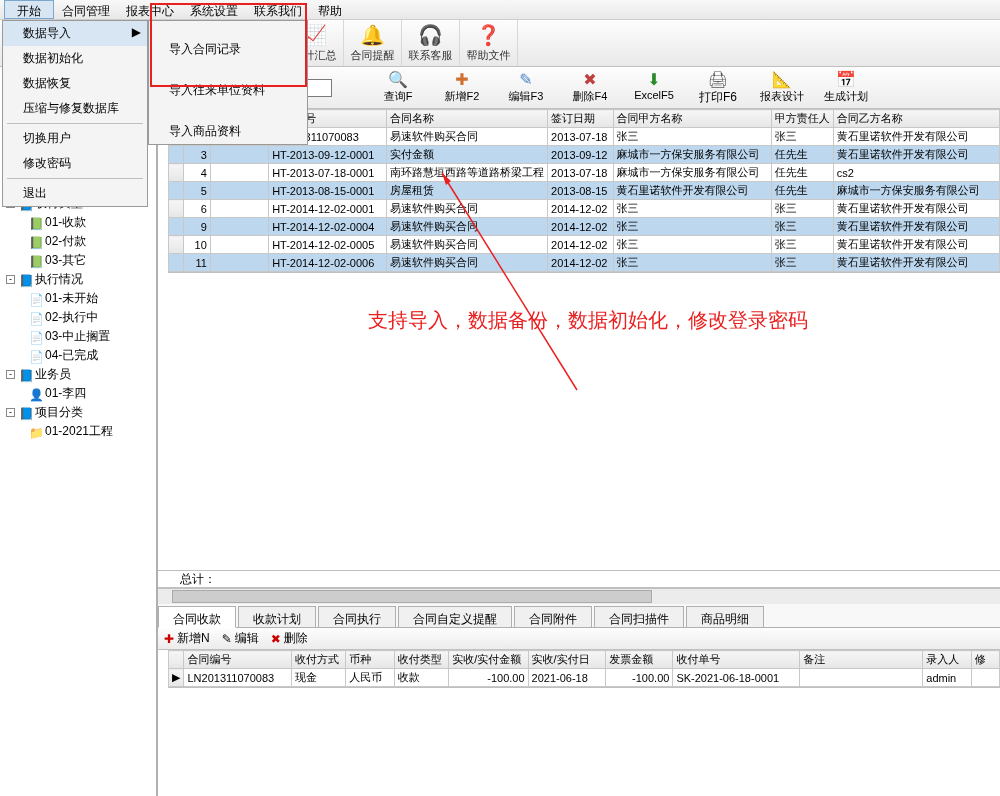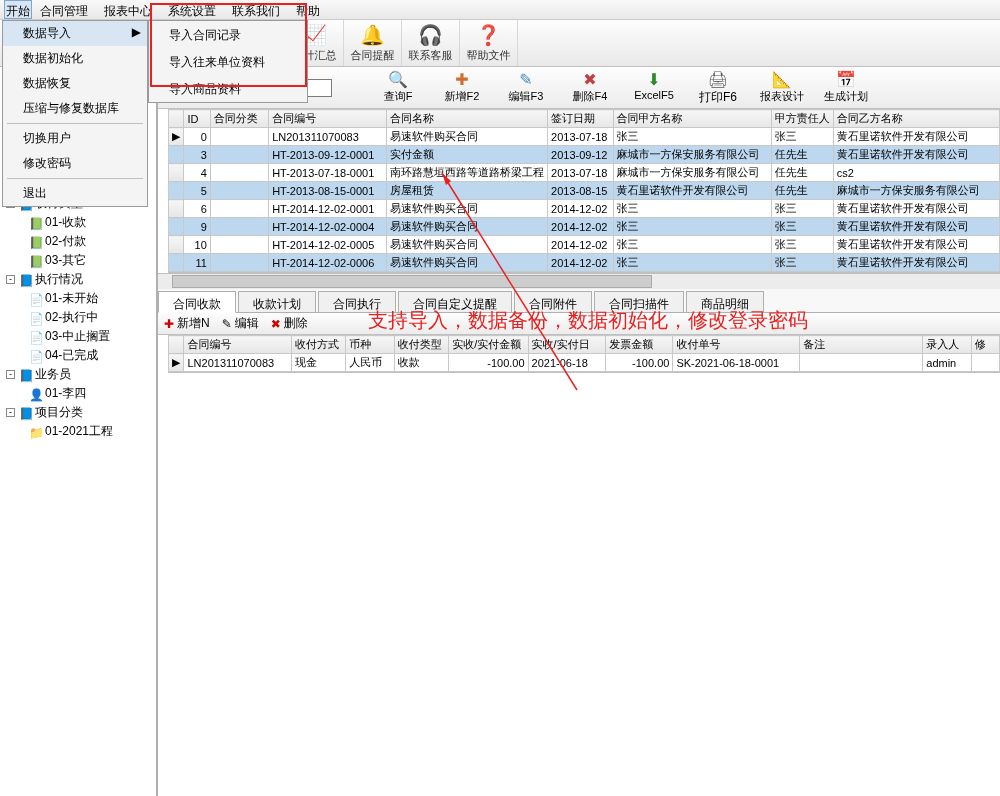--- a/index.html
+++ b/index.html
@@ -1,29 +1,29 @@
 <!DOCTYPE html>
 <html><head>
 <meta charset="utf-8">
 <style>
 * { margin: 0; padding: 0; box-sizing: border-box; font-family: "SimSun", "宋体", sans-serif; font-size: 12px; }
 body { background: #fff; width: 1000px; height: 796px; overflow: hidden; position: relative; }
 
 .menubar { background: linear-gradient(#f8f8f8,#e8e8e8); border-bottom: 1px solid #ccc; height: 20px; display: flex; padding-left: 4px; }
 .menubar span { padding: 3px 8px; cursor: default; }
-.menubar span.active { background: #d8e6f4; border: 1px solid #7ba7ce; padding: 2px 1px; }
+.menubar span.active { background: #d8e6f4; border: 1px solid #7ba7ce; padding: 2px 12px; }
 
 .dropdown1 { position: absolute; left: 2px; top: 20px; width: 146px; background: #f4f4f4; border: 1px solid #9a9a9a; z-index: 30; }
 .dropdown1 .mi { padding: 4px 8px 4px 20px; position: relative; }
 .dropdown1 .mi.active { background: #d8e6f4; }
 .dropdown1 .mi .arrow { position: absolute; right: 6px; top: 4px; }
 .dropdown1 .sep { height: 1px; background: #c0c0c0; margin: 2px 4px; }
 
 .dropdown2 { position: absolute; left: 148px; top: 20px; width: 160px; background: #f4f4f4; border: 1px solid #9a9a9a; z-index: 31; }
-.dropdown2 .mi { padding: 6px 8px 4px 20px; }
+.dropdown2 .mi { padding: 20px 8px 4px 20px; }
 
 .redbox { position: absolute; left: 150px; top: 3px; width: 157px; height: 84px; border: 2px solid #e92020; z-index: 35; pointer-events: none; }
 
 .toolbar { height: 47px; background: linear-gradient(#fdfdfd,#e9e9e9); border-bottom: 1px solid #c0c0c0; display: flex; padding-left: 170px; }
 .tbtn { width: 58px; text-align: center; padding-top: 2px; border-right: 1px solid #d8d8d8; }
 .tbtn .ic { height: 26px; display: flex; align-items: center; justify-content: center; }
 .tbtn .lbl { font-size: 11px; color: #333; }
 
 .container { display: flex; height: 729px; }
 .sidebar { width: 158px; border-right: 2px solid #b0b0b0; background: #fff; overflow: hidden; }
@@ -344,20 +344,21 @@
           </tbody>
         </table>
     </div>
 
     <div class="annot">支持导入，数据备份，数据初始化，修改登录密码</div>
     <svg class="arrow-svg" width="180" height="230">
       <line x1="25" y1="5" x2="160" y2="222" stroke="#e92020" stroke-width="1.5"></line>
       <polygon points="25,5 34,13 29,17" fill="#e92020"></polygon>
     </svg>
 
+    <div class="totalbar"><span>总计：</span></div>
     <div class="scroll-h">
         <div class="thumb"></div>
       </div>
 
     <div class="tabs" id="tabs">
         <div class="tab active">合同收款</div>
         <div class="tab ">收款计划</div>
         <div class="tab ">合同执行</div>
         <div class="tab ">合同自定义提醒</div>
         <div class="tab ">合同附件</div>

